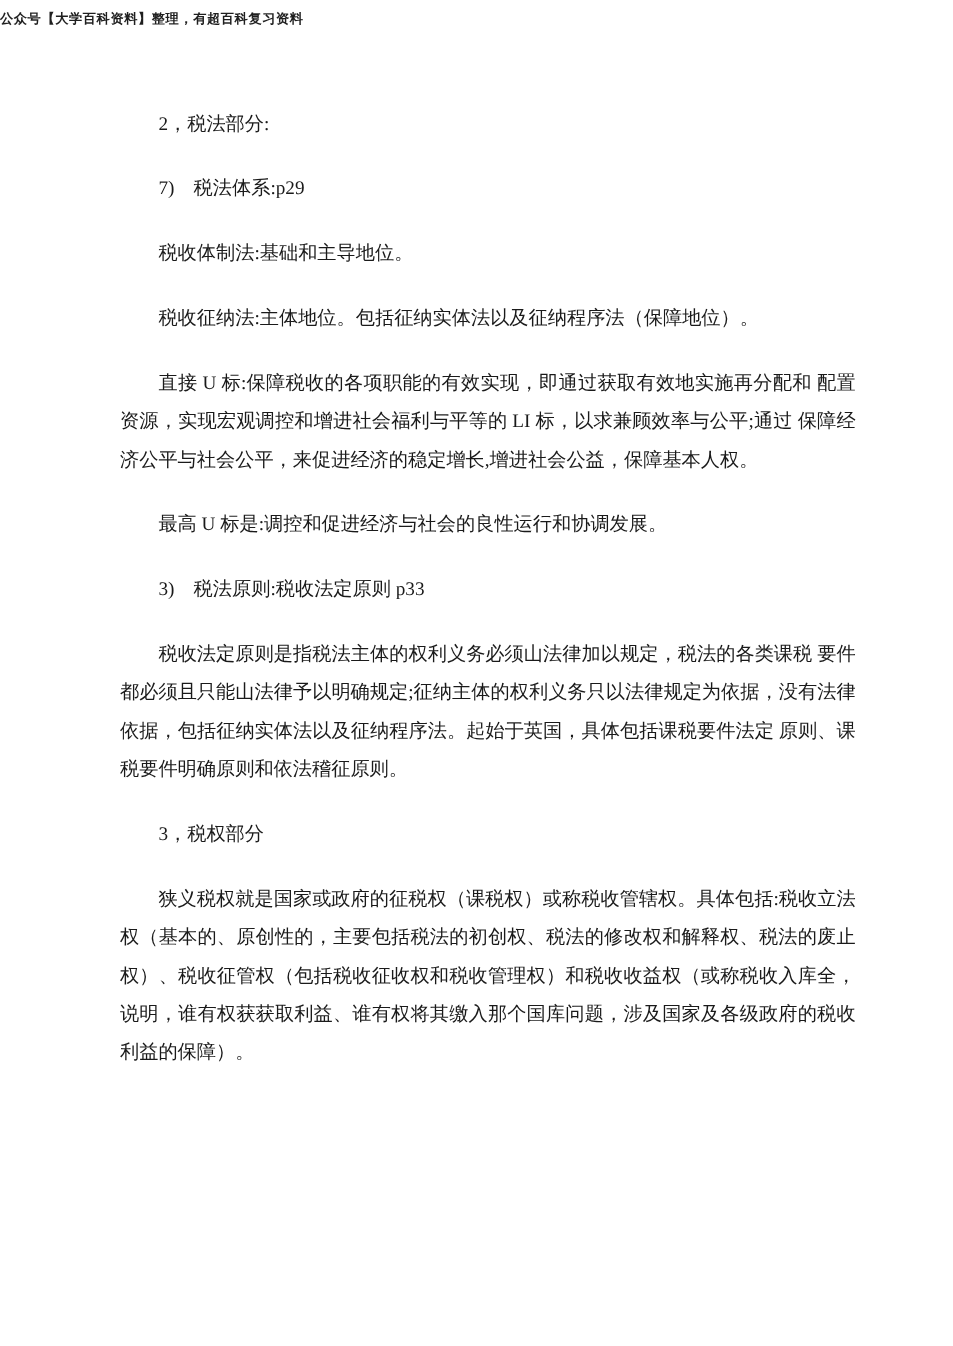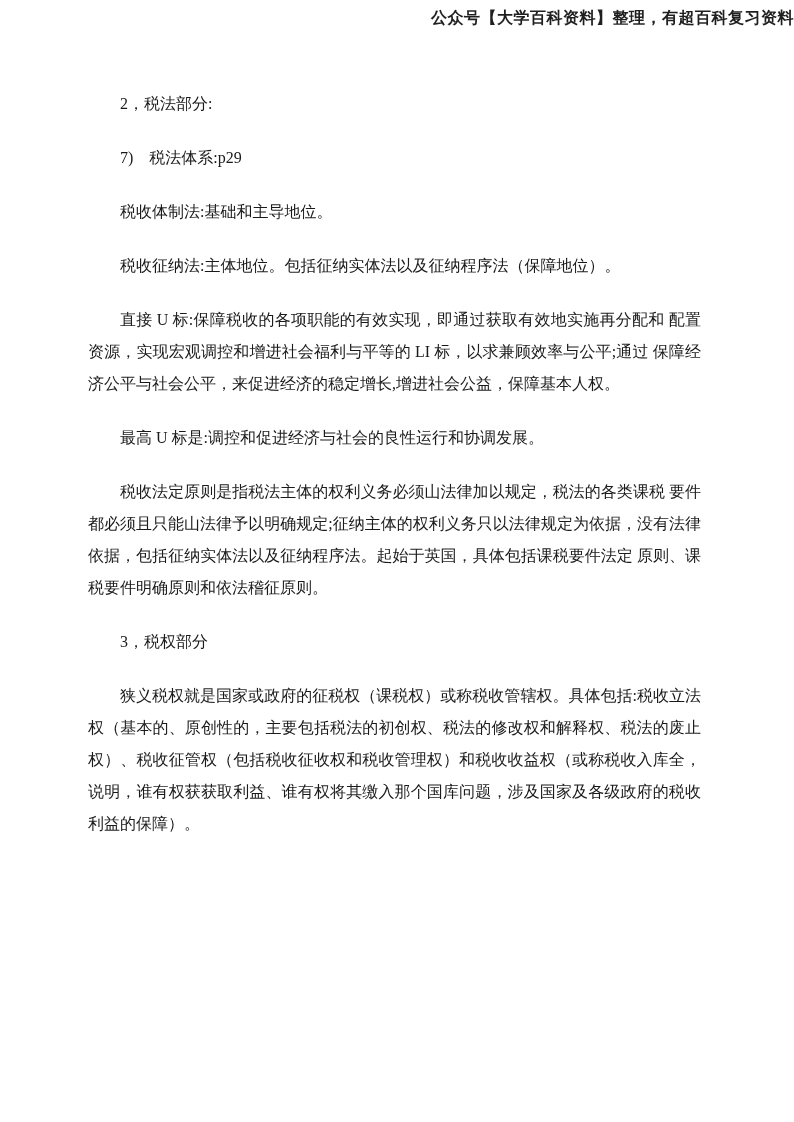--- a/index.html
+++ b/index.html
@@ -17,31 +17,31 @@
     overflow: hidden;
     font-family: "Liberation Serif", "DejaVu Serif", serif;
     color: #1a1a1a;
   }
 
   .page-header {
     position: absolute;
     top: 8px;
     left: 0;
     width: 100%;
-    text-align: right;
-    font-size: 16px;
+    text-align: left;
+    font-size: 11px;
     font-weight: bold;
     color: #1f1f1f;
     letter-spacing: 0.5px;
   }
 
   .doc-content {
     position: absolute;
     top: 88px;
-    left: 88px;
+    left: 100px;
     width: 613px;
     font-size: 16px;
     line-height: 32px;
     color: #1a1a1a;
   }
 
   .doc-content p.para {
     margin: 0 0 22px 0;
     text-indent: 2em;
     text-align: justify;
@@ -56,18 +56,19 @@
 
   <div class="page-header">公众号【大学百科资料】整理，有超百科复习资料</div>
 
   <div class="doc-content">
     <p class="para">2，税法部分:</p>
     <p class="para">7)　税法体系:p29</p>
     <p class="para">税收体制法:基础和主导地位。</p>
     <p class="para">税收征纳法:主体地位。包括征纳实体法以及征纳程序法（保障地位）。</p>
     <p class="para">直接 U 标:保障税收的各项职能的有效实现，即通过获取有效地实施再分配和 配置资源，实现宏观调控和增进社会福利与平等的 LI 标，以求兼顾效率与公平;通过 保障经济公平与社会公平，来促进经济的稳定增长,增进社会公益，保障基本人权。</p>
     <p class="para">最高 U 标是:调控和促进经济与社会的良性运行和协调发展。</p>
+    <p class="para">3)　税法原则:税收法定原则 p33</p>
     <p class="para">税收法定原则是指税法主体的权利义务必须山法律加以规定，税法的各类课税 要件都必须且只能山法律予以明确规定;征纳主体的权利义务只以法律规定为依据，没有法律依据，包括征纳实体法以及征纳程序法。起始于英国，具体包括课税要件法定 原则、课税要件明确原则和依法稽征原则。</p>
     <p class="para">3，税权部分</p>
     <p class="para">狭义税权就是国家或政府的征税权（课税权）或称税收管辖权。具体包括:税收立法权（基本的、原创性的，主要包括税法的初创权、税法的修改权和解释权、税法的废止权）、税收征管权（包括税收征收权和税收管理权）和税收收益权（或称税收入库全，说明，谁有权获获取利益、谁有权将其缴入那个国库问题，涉及国家及各级政府的税收利益的保障）。</p>
   </div>
 
 </div>
 
 </body></html>

